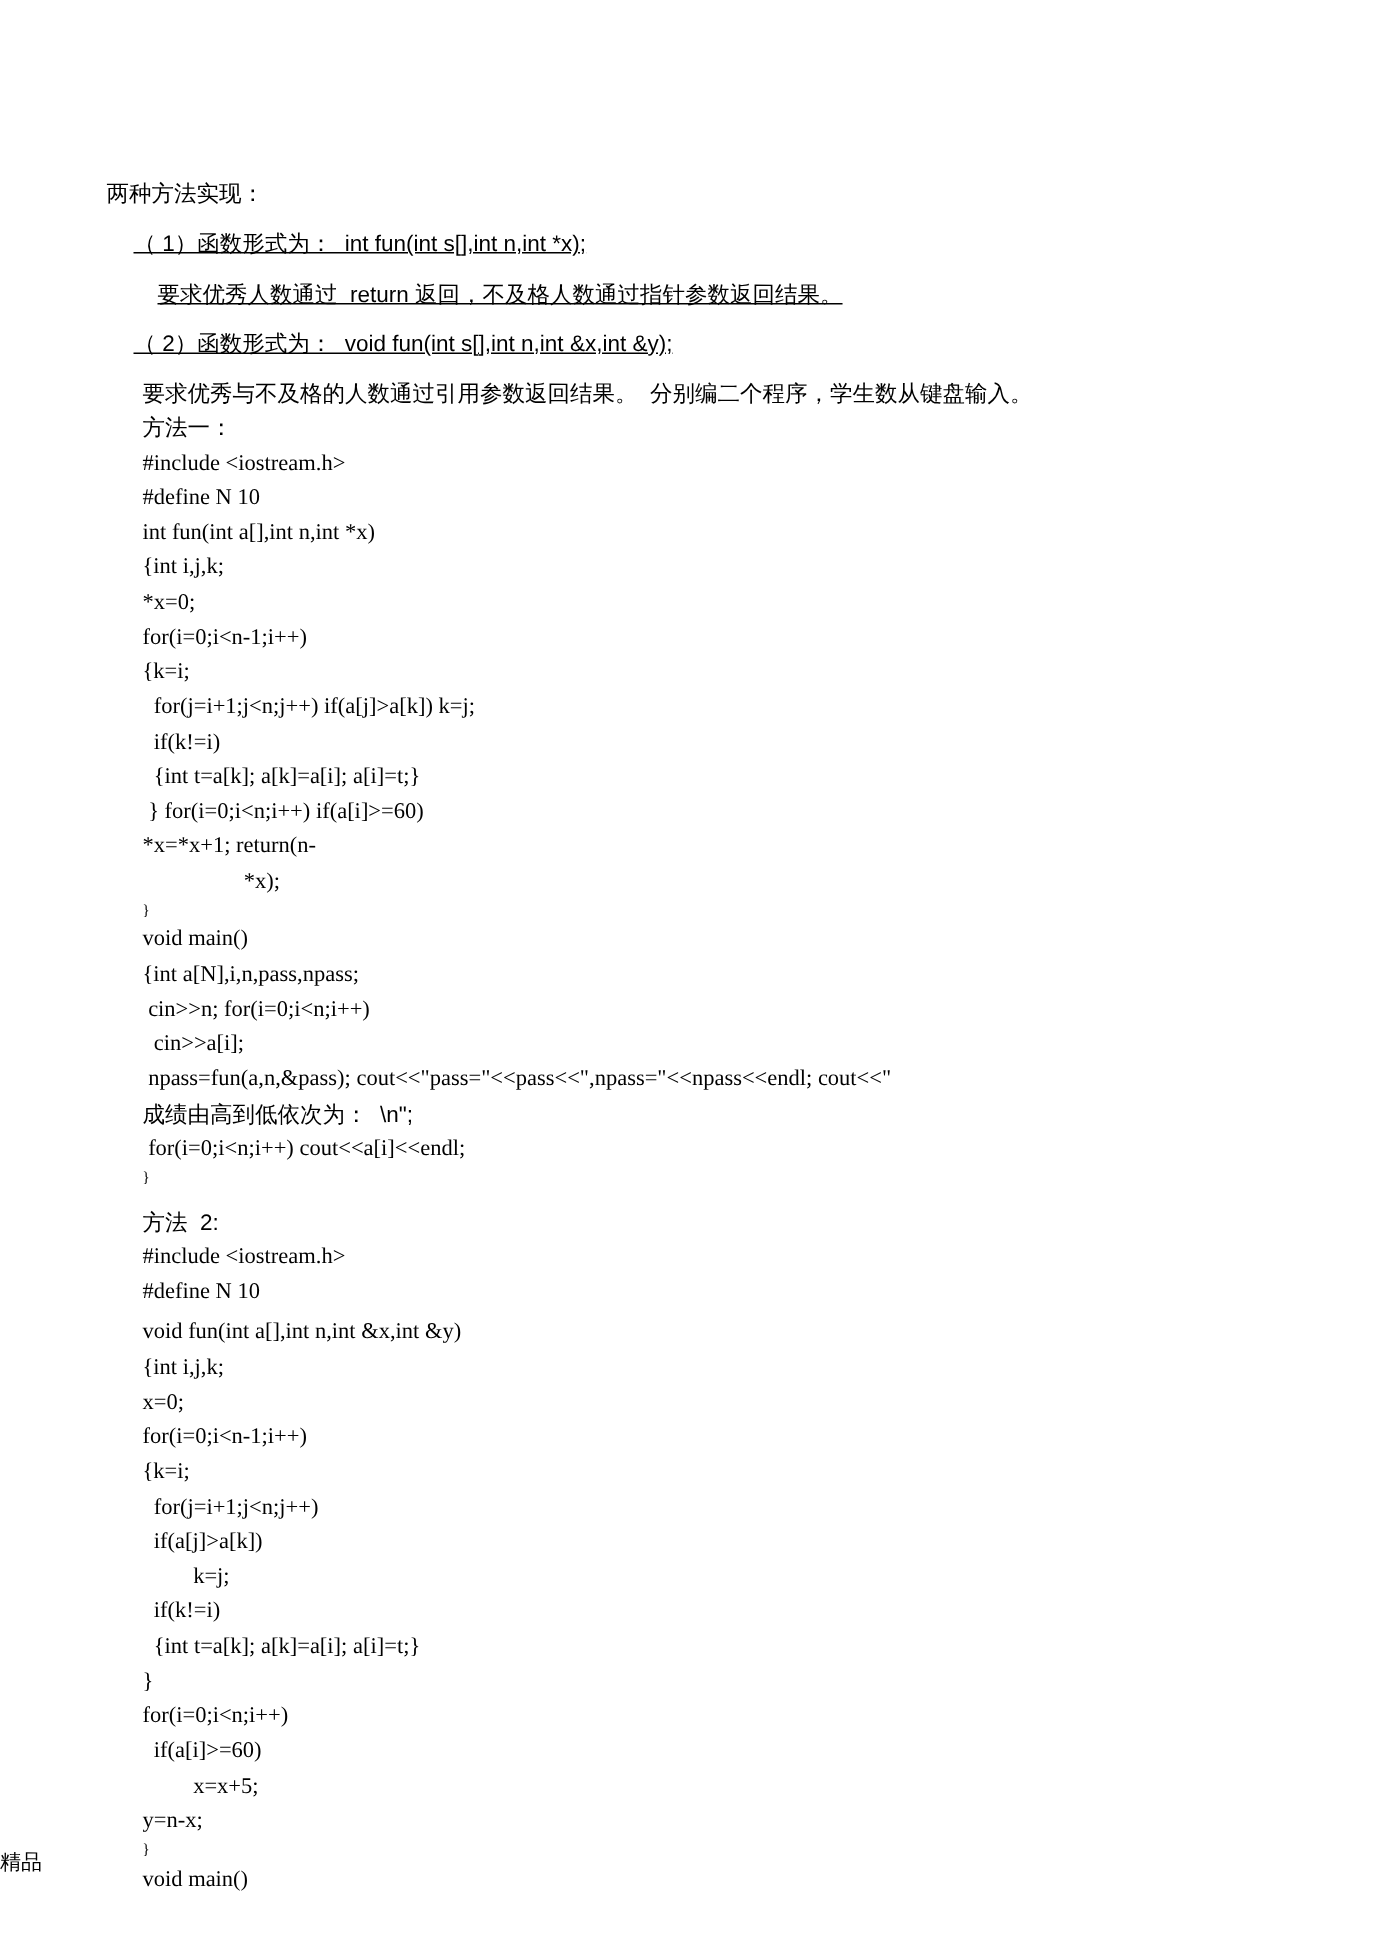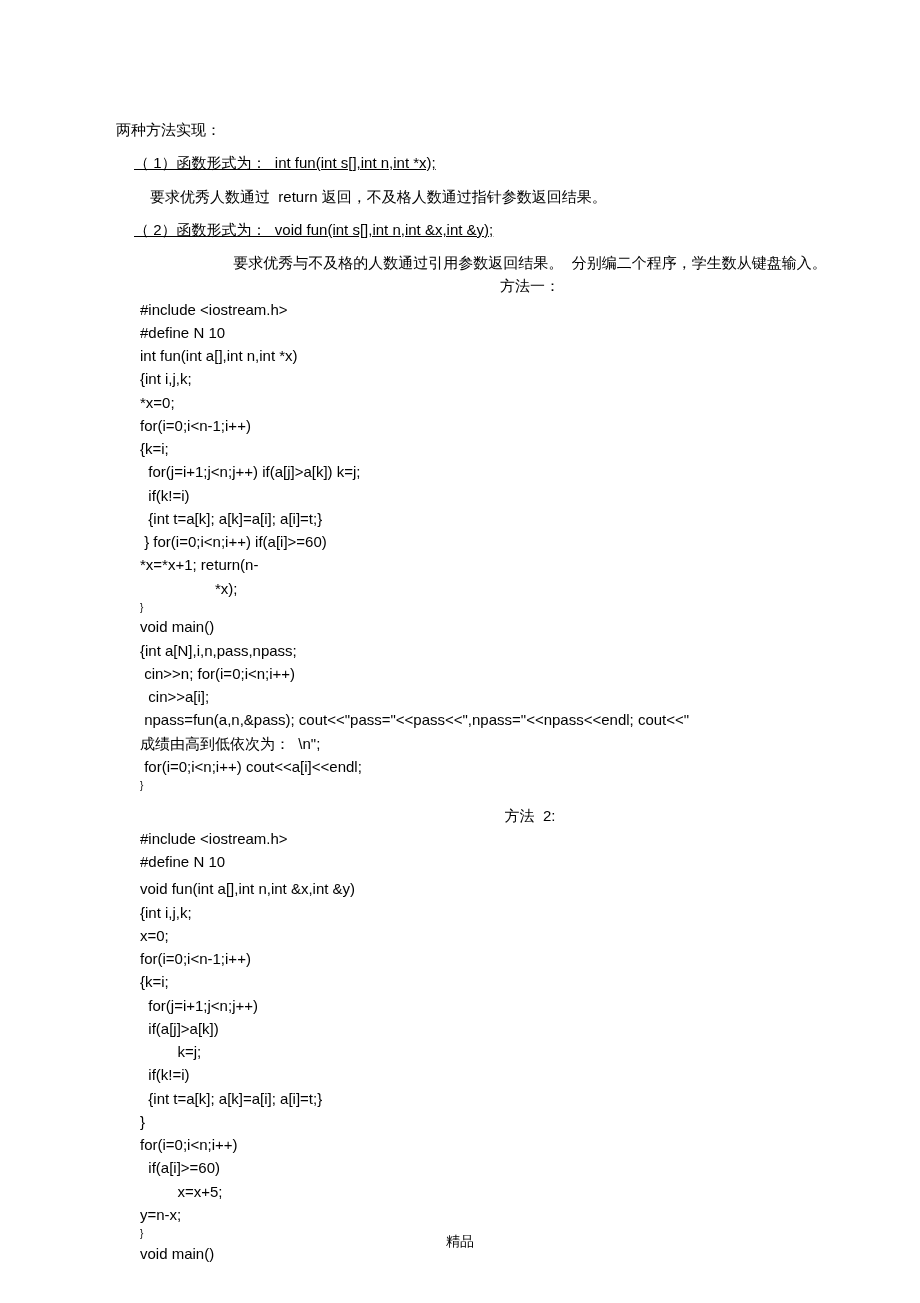--- a/index.html
+++ b/index.html
@@ -6,41 +6,40 @@
     margin:0;
     background:#fff;
     font-family:"SimSun","宋体","Arial",sans-serif;
     color:#000;
   }
   .page{
     width:920px;
     height:1303px;
     position:relative;
     box-sizing:border-box;
-    padding:118px 0 0 116px;
+    padding:118px 0 0 71px;
   }
   .line{
     font-size:15px;
     line-height:1.55;
     white-space:pre;
   }
   .cn{ font-family:"SimSun","宋体","Microsoft YaHei",sans-serif; }
-  .en{ font-family:Liberation Sans, sans-serif; }
+  .en{ font-family:Liberation Serif, serif; }
   .footer{
     position:absolute;
     bottom:52px;
     left:0;
     width:920px;
-    text-align:center;
     font-size:14px;
     font-family:"SimSun","宋体",sans-serif;
   }
   .sp1{ padding-left:18px;text-decoration:underline; }
-  .sp2{ padding-left:34px; }
-  .sp3{ padding-left:24px;text-align:center; }
+  .sp2{ padding-left:34px;text-decoration:underline; }
+  .sp3{ padding-left:24px; }
   .code-block{
     padding-left:24px;
   }
   .gap{ height:10px; }
 </style>
 </head>
 <body>
 
 <div class="page">
 

